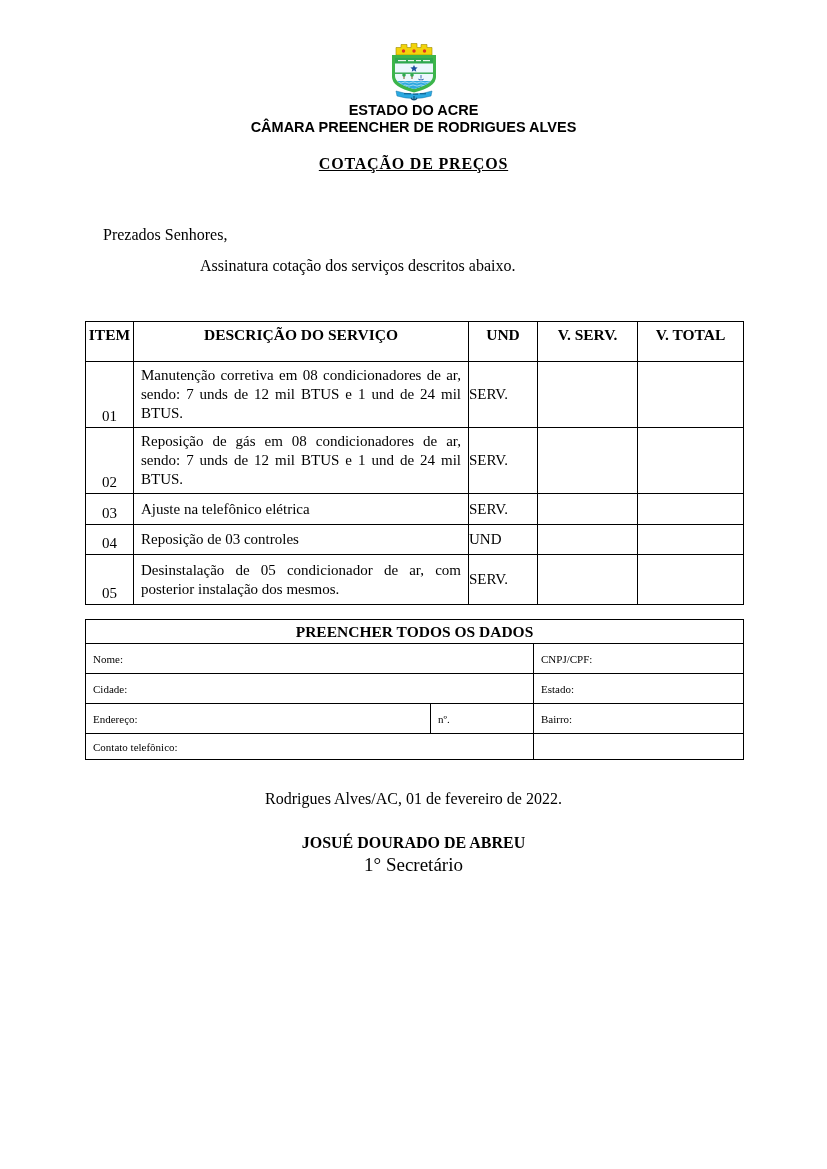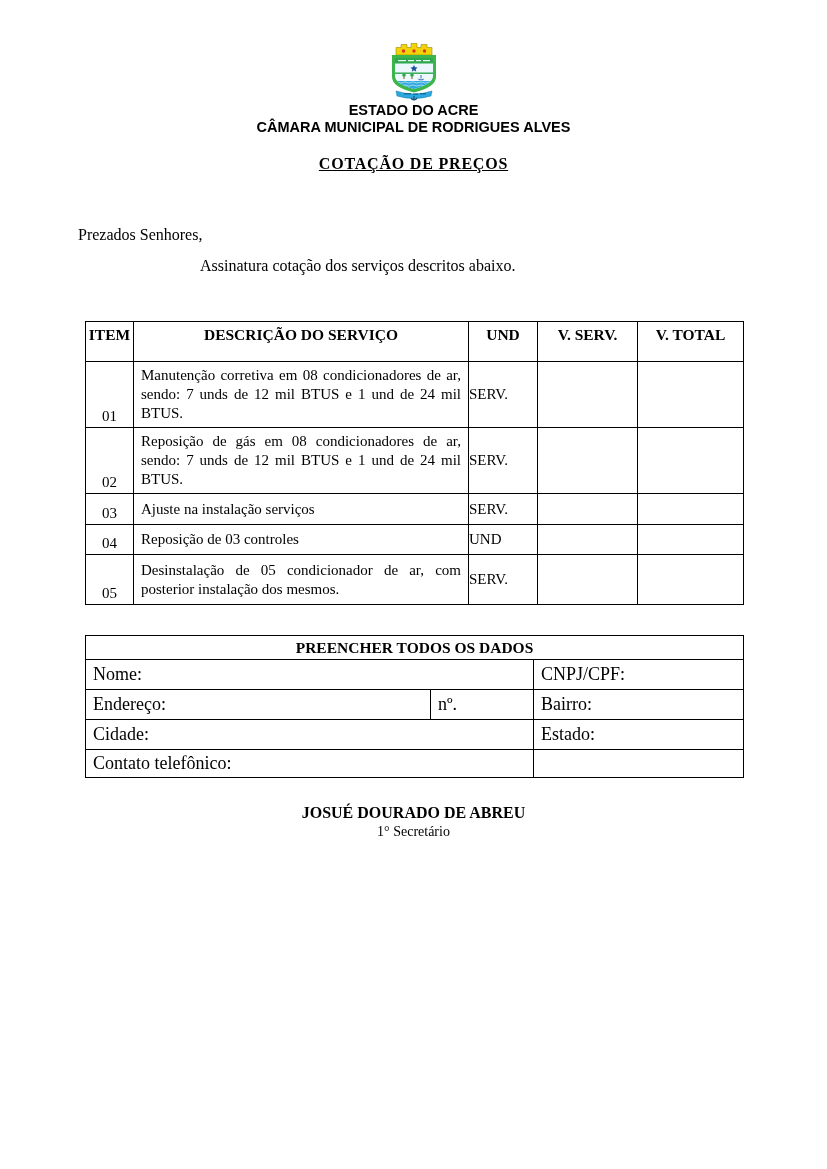--- a/index.html
+++ b/index.html
@@ -26,21 +26,21 @@
   .doc-title-wrap { text-align:center; margin-top:19px; }
   .doc-title {
     display:inline-block;
     font-weight:bold;
     font-size:16px;
     letter-spacing:0.8px;
     text-decoration:underline;
   }
 
   
-  .salutation { margin-top:53px; margin-left:78px; font-size:16px; }
+  .salutation { margin-top:53px; margin-left:103px; font-size:16px; }
   .request    { margin-top:13px; margin-left:200px; font-size:16px; }
 
   
   table {
     border-collapse:collapse;
     table-layout:fixed;
     width:658px;
     margin-left:85px;
   }
   th, td { border:1px solid #000; font-size:15px; overflow:hidden; }
@@ -56,34 +56,34 @@
   }
   .services td.item  { text-align:center; vertical-align:bottom; padding-bottom:2px; }
   .services td.desc  { text-align:justify; vertical-align:middle; padding:3px 7px; line-height:19px; }
   .services td.und   { vertical-align:middle; }
   .services td.money { }
   .row-tall   { height:66px; }
   .row-short  { height:31px; }
   .row-short2 { height:30px; }
   .row-mid    { height:50px; }
 
-  .formtab { margin-top:30px; }
-  .formtab td { padding:3px 7px; vertical-align:middle; font-size:18px; }
+  .formtab { margin-top:14px; }
+  .formtab td { padding:3px 7px; vertical-align:middle; font-size:11px; }
   .formtab .tab-title {
     font-weight:bold; text-align:center; font-size:15.5px;
     height:24px; padding:2px 0;
   }
   .formtab .frow { height:30px; }
   .formtab .frow-c { height:26px; }
   .formtab .sig { height:124px; vertical-align:top; padding-top:4px; }
 
   
   .date-line { margin-top:30px; text-align:center; font-size:16px; }
   .signer-name { margin-top:26px; text-align:center; font-weight:bold; font-size:16px; }
-  .signer-role { margin-top:2px; text-align:center; font-size:14px; }
+  .signer-role { margin-top:2px; text-align:center; font-size:19px; }
 </style>
 </head>
 <body>
 
 <div class="page">
 
   <div class="logo-wrap">
     <svg width="64" height="60" viewBox="0 0 64 60" aria-hidden="true">
 
       <path d="M14 13 L14 5.5 L19 5.5 L19 2.5 L25 2.5 L25 5.5 L29 5.5 L29 1.5 L35 1.5 L35 5.5 L39 5.5 L39 2.5 L45 2.5 L45 5.5 L50 5.5 L50 13 Z" fill="#F2D30A" stroke="#9a8a00" stroke-width="0.6"></path>
@@ -124,21 +124,21 @@
       <path d="M14 49 q18 6 36 0 l-1 5 q-17 5 -34 0 z" fill="#2AA9E1" stroke="#1274a8" stroke-width="0.5"></path>
       <rect x="22" y="51.2" width="7" height="1.1" fill="#0d5d8a"></rect>
       <rect x="31" y="51.6" width="5" height="1.1" fill="#0d5d8a"></rect>
       <rect x="38" y="51.2" width="6" height="1.1" fill="#0d5d8a"></rect>
 
       <path d="M31.4 54 h1.2 v3 q1.6 -0.3 2 -1.4 l0.9 0.6 q-0.9 2.2 -3.5 2.4 q-2.6 -0.2 -3.5 -2.4 l0.9 -0.6 q0.4 1.1 2 1.4 z" fill="#0d4f7a"></path>
     </svg>
   </div>
 
   <div class="org-line">ESTADO DO ACRE</div>
-  <div class="org-line">CÂMARA MUNICIPAL DE RODRIGUES ALVES</div>
+  <div class="org-line">CÂMARA PREENCHER DE RODRIGUES ALVES</div>
 
   <div class="doc-title-wrap">
     <span class="doc-title">COTAÇÃO DE PREÇOS</span>
   </div>
 
   <div class="salutation">Prezados Senhores,</div>
   <div class="request">Assinatura cotação dos serviços descritos abaixo.</div>
 
   <table class="services">
     <colgroup>
@@ -165,21 +165,21 @@
     </tr>
     <tr class="row-tall">
       <td class="item">02</td>
       <td class="desc">Reposição de gás em 08 condicionadores de ar, sendo: 7 unds de 12 mil BTUS e 1 und de 24 mil BTUS.</td>
       <td class="und">SERV.</td>
       <td class="money"></td>
       <td class="money"></td>
     </tr>
     <tr class="row-short">
       <td class="item">03</td>
-      <td class="desc">Ajuste na instalação serviços</td>
+      <td class="desc">Ajuste na telefônico elétrica</td>
       <td class="und">SERV.</td>
       <td class="money"></td>
       <td class="money"></td>
     </tr>
     <tr class="row-short2">
       <td class="item">04</td>
       <td class="desc">Reposição de 03 controles</td>
       <td class="und">UND</td>
       <td class="money"></td>
       <td class="money"></td>
@@ -202,31 +202,32 @@
     </colgroup>
     <tbody>
         <tr>
       <td class="tab-title" colspan="3">PREENCHER TODOS OS DADOS</td>
     </tr>
     <tr class="frow">
       <td colspan="2">Nome:</td>
       <td>CNPJ/CPF:</td>
     </tr>
     <tr class="frow">
+      <td colspan="2">Cidade:</td>
+      <td>Estado:</td>
+    </tr>
+    <tr class="frow">
       <td>Endereço:</td>
       <td>nº.</td>
       <td>Bairro:</td>
     </tr>
-    <tr class="frow">
-      <td colspan="2">Cidade:</td>
-      <td>Estado:</td>
-    </tr>
     <tr class="frow-c">
       <td colspan="2">Contato telefônico:</td>
       <td></td>
     </tr>
   </tbody>
     </table>
 
+  <div class="date-line">Rodrigues Alves/AC, 01 de fevereiro de 2022.</div>
   <div class="signer-name">JOSUÉ DOURADO DE ABREU</div>
   <div class="signer-role">1° Secretário</div>
 
 </div>
 
 </body></html>

